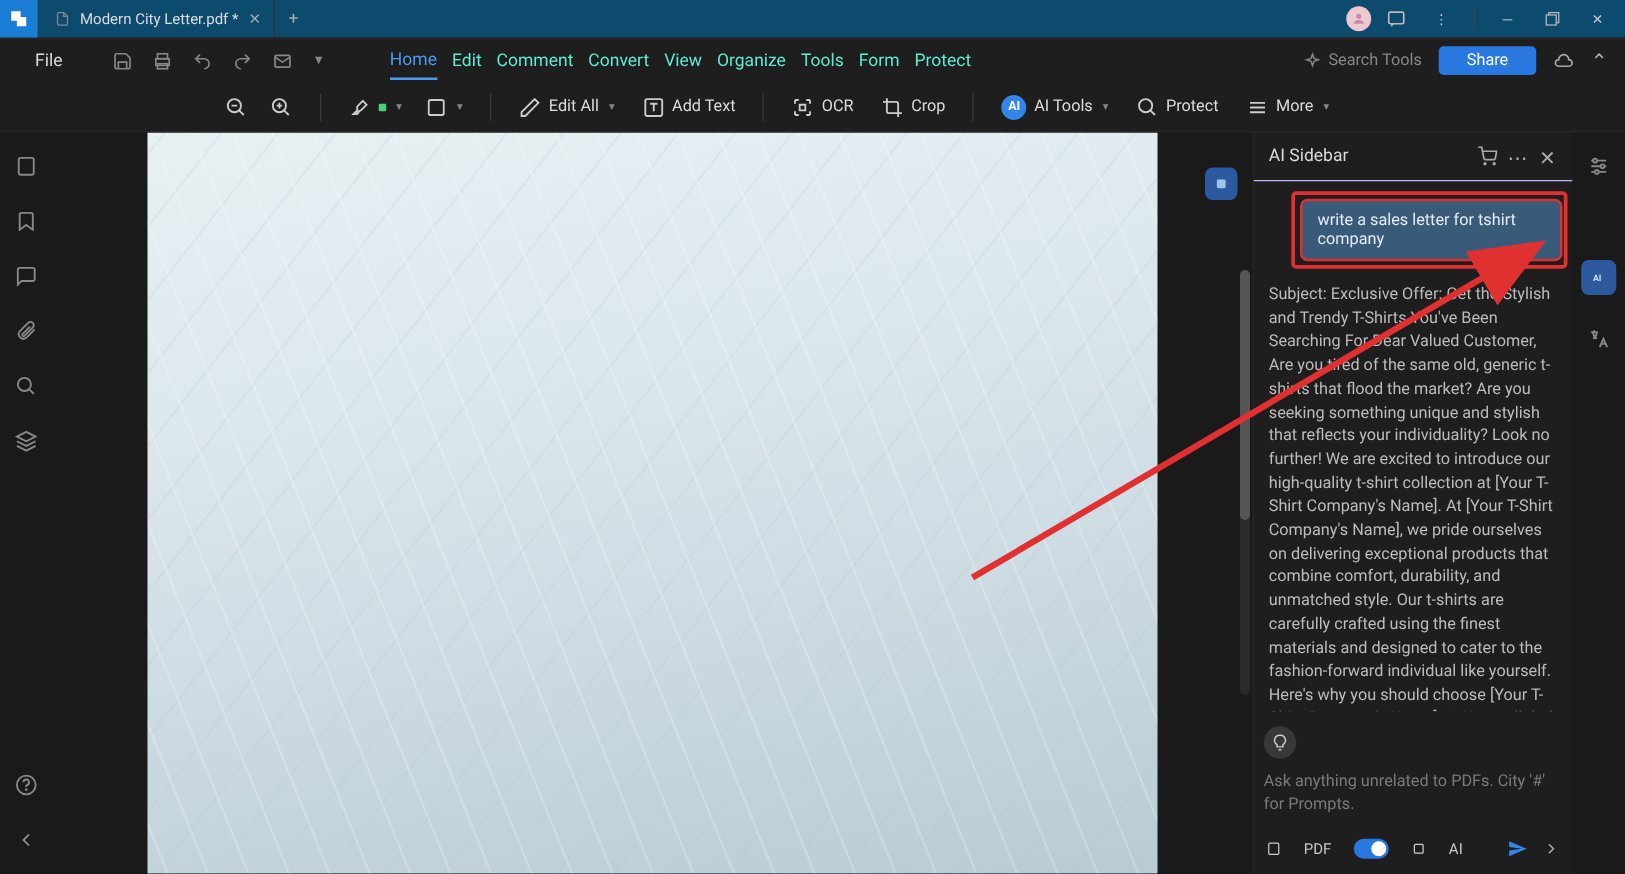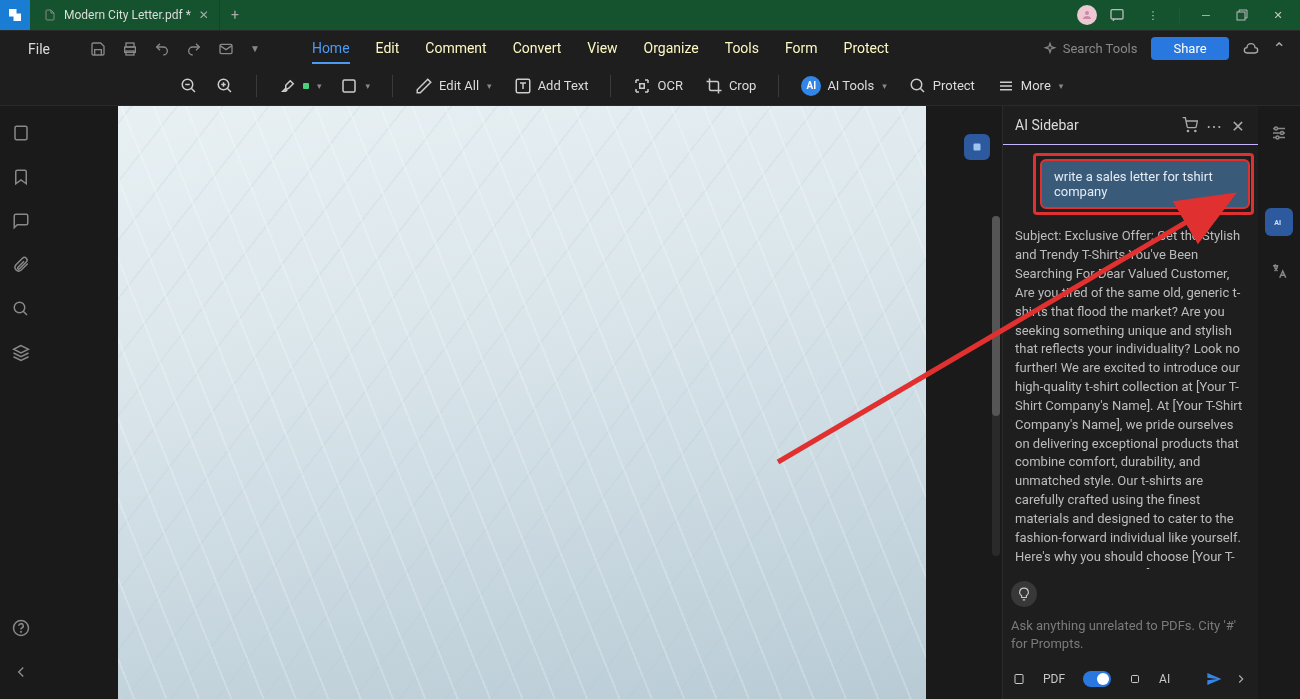--- a/index.html
+++ b/index.html
@@ -1,37 +1,37 @@
 <!DOCTYPE html>
 <html><head>
 <meta charset="utf-8">
 <style>
 * { margin: 0; padding: 0; box-sizing: border-box; font-family: -apple-system, BlinkMacSystemFont, "Segoe UI", Roboto, sans-serif; }
 body { width: 1300px; height: 699px; background: #1a1a1a; color: #c8c8c8; overflow: hidden; position: relative; }
 
 
-.titlebar { height: 30px; background: #14532d; display: flex; align-items: center; }
+.titlebar { height: 30px; background: #0c4a6e; display: flex; align-items: center; }
 .app-logo { width: 30px; height: 30px; background: #1a7dd4; display: flex; align-items: center; justify-content: center; }
 .app-logo svg { width: 18px; height: 18px; }
 .tab { display: flex; align-items: center; padding: 0 10px 0 14px; height: 30px; gap: 8px; font-size: 12px; color: #dcdcdc; border-right: 1px solid #333; }
 .tab-close { font-size: 12px; color: #aaa; cursor: pointer; }
 .tab-add { width: 30px; text-align: center; font-size: 14px; color: #aaa; }
 .titlebar-spacer { flex: 1; }
 .titlebar-right { display: flex; align-items: center; gap: 4px; padding-right: 6px; }
 .win-btn { width: 32px; height: 30px; display: flex; align-items: center; justify-content: center; color: #c8c8c8; font-size: 11px; }
 .avatar-circle { width: 20px; height: 20px; border-radius: 50%; background: #edc7d2; display: flex; align-items: center; justify-content: center; font-size: 10px; color: #9a5b6e; }
 .divider-v { width: 1px; height: 16px; background: #444; margin: 0 6px; }
 
 
 .menubar { height: 36px; background: #1e1e1e; display: flex; align-items: center; border-top: 1px solid #2a2a2a; }
 .file-btn { padding: 0 28px; font-size: 14px; color: #dcdcdc; }
 .qat { display: flex; align-items: center; gap: 16px; padding: 0 12px; }
 .qat-icon { width: 16px; height: 16px; color: #888; }
-.menu-tabs { display: flex; gap: 26px; margin-left: 40px; }
-.menu-tab { font-size: 14px; color: #fef9c3; padding: 6px 0; }
+.menu-tabs { display: flex; gap: 12px; margin-left: 40px; align-items: center; }
+.menu-tab { font-size: 14px; color: #5eead4; padding: 6px 0; }
 .menu-tab.active { color: #4d9af5; border-bottom: 2px solid #4d9af5; }
 .menubar-right { margin-left: auto; display: flex; align-items: center; gap: 14px; padding-right: 14px; }
 .search-tools { display: flex; align-items: center; gap: 6px; color: #888; font-size: 13px; }
 .share-btn { background: #2878e0; color: #fff; padding: 4px 22px; border-radius: 4px; font-size: 13px; }
 
 
 .toolbar { height: 40px; background: #1e1e1e; display: flex; align-items: center; gap: 22px; padding-left: 180px; border-bottom: 1px solid #2a2a2a; }
 .tool-group { display: flex; align-items: center; gap: 18px; }
 .tool-btn { display: flex; align-items: center; gap: 6px; font-size: 13px; color: #dcdcdc; }
 .tool-btn svg, .tool-icon { width: 18px; height: 18px; }

